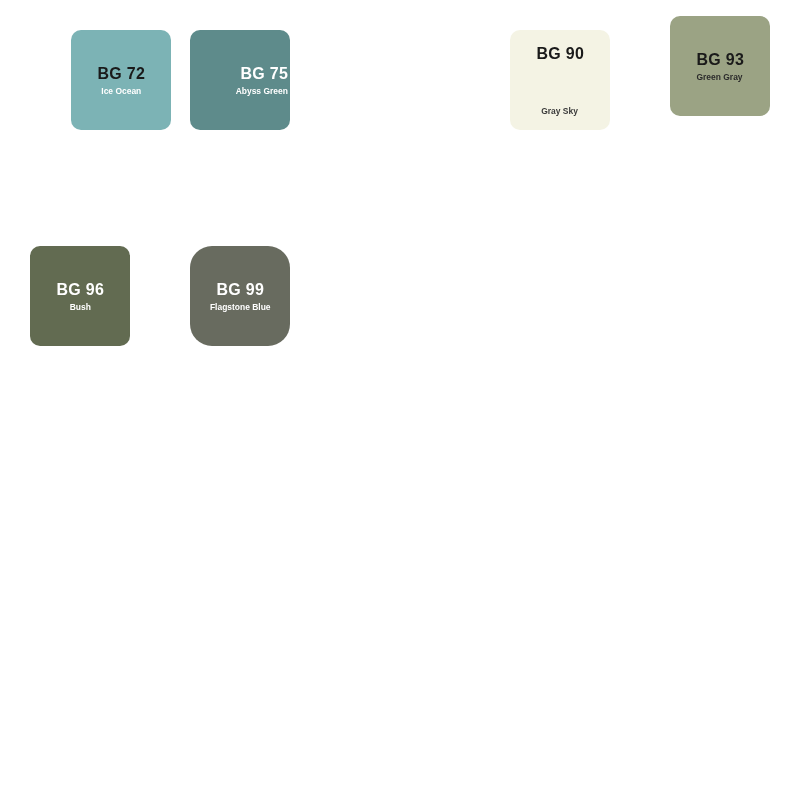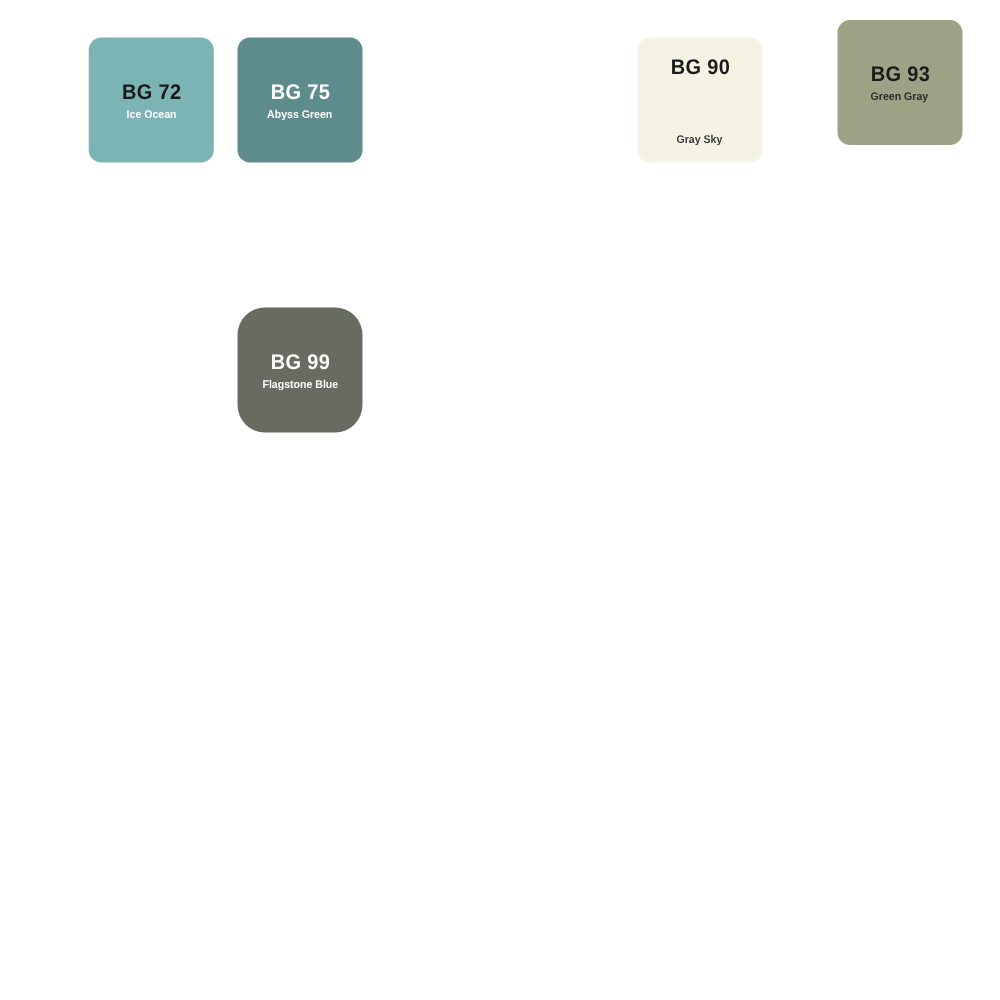--- a/index.html
+++ b/index.html
@@ -55,29 +55,33 @@
   }
 </style>
 </head>
 <body style="background: rgb(255, 255, 255);">
 
 <div id="swatch-grid">
     <div class="swatch" style="left: 30px; top: 30px; width: 100px; height: 100px; border-radius: 10px; background: rgb(124, 179, 181); margin-left: 41px;">
       <div class="swatch-code" style="color: rgb(26, 26, 26);">BG 72</div>
       <div class="swatch-name" style="color: rgb(255, 255, 255);">Ice Ocean</div>
     </div>
-    <div class="swatch" style="left: 190px; top: 30px; width: 100px; height: 100px; border-radius: 10px; background: rgb(94, 139, 139);">
+    <div class="swatch" style="left: 190px; top: 30px; width: 100px; height: 100px; border-radius: 10px; background: rgb(94, 139, 139); align-items: flex-end;">
       <div class="swatch-code" style="color: rgb(255, 255, 255);">BG 75</div>
       <div class="swatch-name" style="color: rgb(255, 255, 255);">Abyss Green</div>
     </div>
     <div class="swatch" style="left: 510px; top: 30px; width: 100px; height: 100px; border-radius: 10px; background: rgb(244, 243, 228); gap: 40px;">
       <div class="swatch-code" style="color: rgb(26, 26, 26);">BG 90</div>
       <div class="swatch-name" style="color: rgb(58, 58, 58);">Gray Sky</div>
     </div>
     <div class="swatch" style="left: 670px; top: 16px; width: 100px; height: 100px; border-radius: 10px; background: rgb(155, 163, 132); align-items: center;">
       <div class="swatch-code" style="color: rgb(26, 26, 26);">BG 93</div>
       <div class="swatch-name" style="color: rgb(43, 43, 43);">Green Gray</div>
     </div>
+    <div class="swatch" style="left: 30px; top: 246px; width: 100px; height: 100px; border-radius: 10px; background: rgb(98, 107, 81);">
+      <div class="swatch-code" style="color: rgb(255, 255, 255);">BG 96</div>
+      <div class="swatch-name" style="color: rgb(255, 255, 255);">Bush</div>
+    </div>
     <div class="swatch" style="left: 190px; top: 246px; width: 100px; height: 100px; border-radius: 22px; background: rgb(104, 107, 95);">
       <div class="swatch-code" style="color: rgb(255, 255, 255);">BG 99</div>
       <div class="swatch-name" style="color: rgb(255, 255, 255);">Flagstone Blue</div>
     </div>
   </div>
 
 </body></html>

